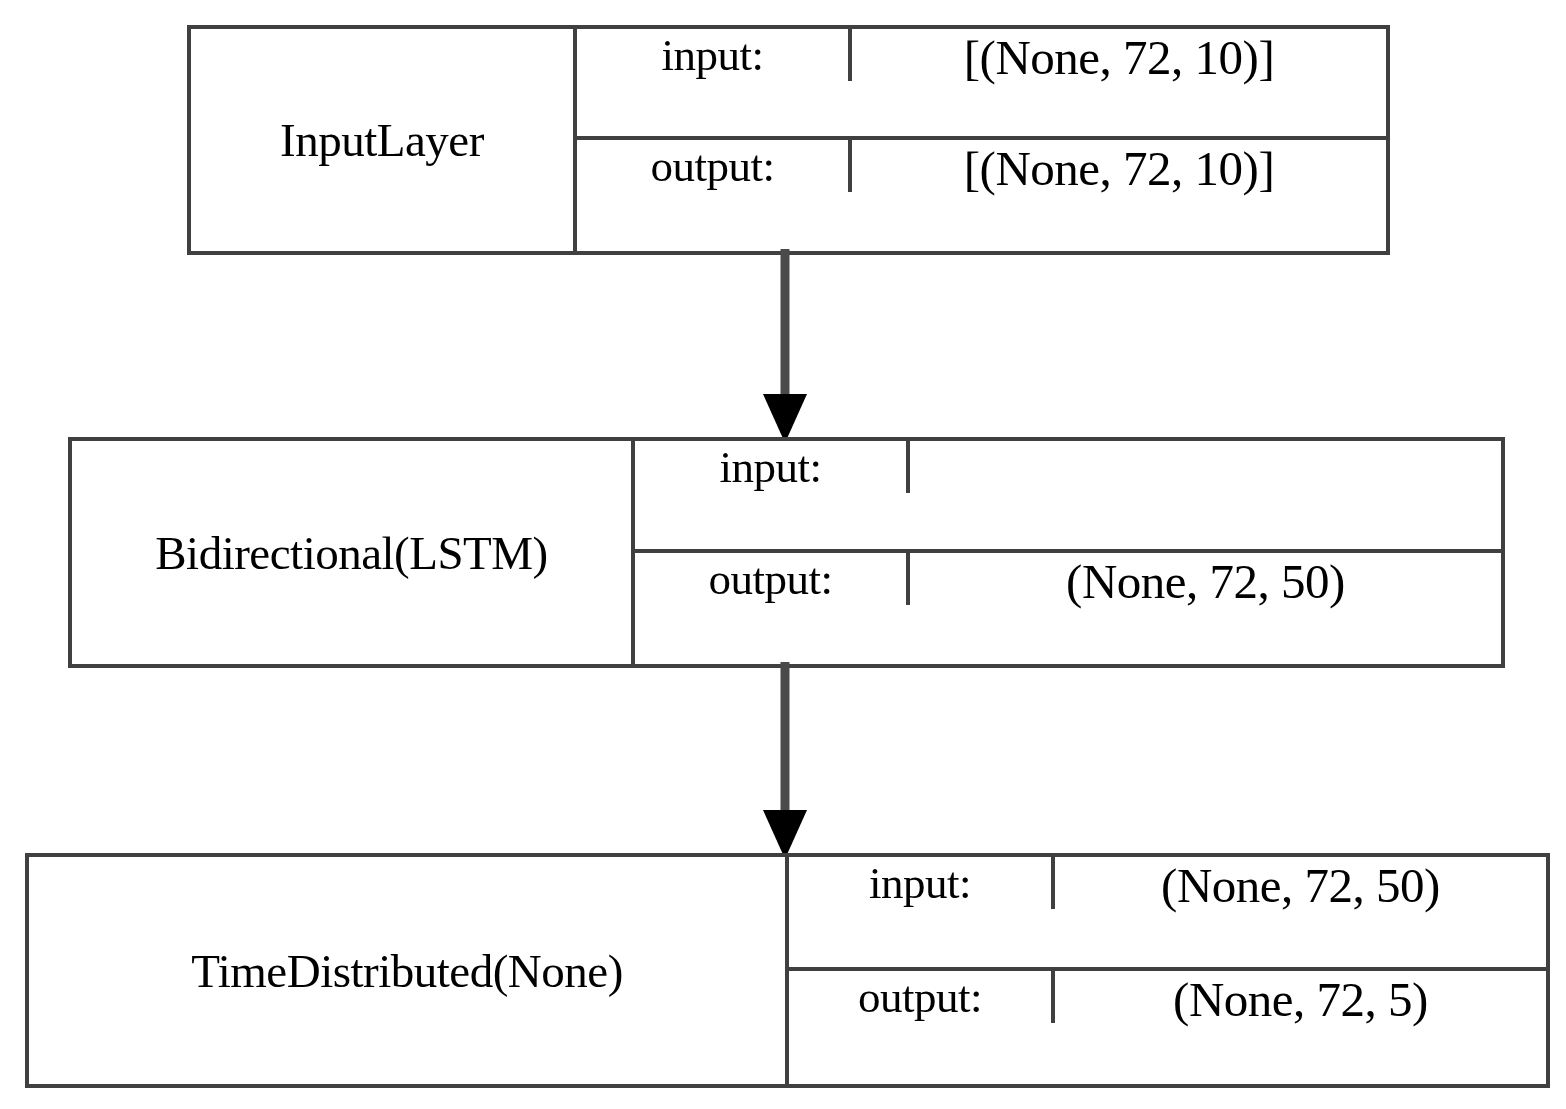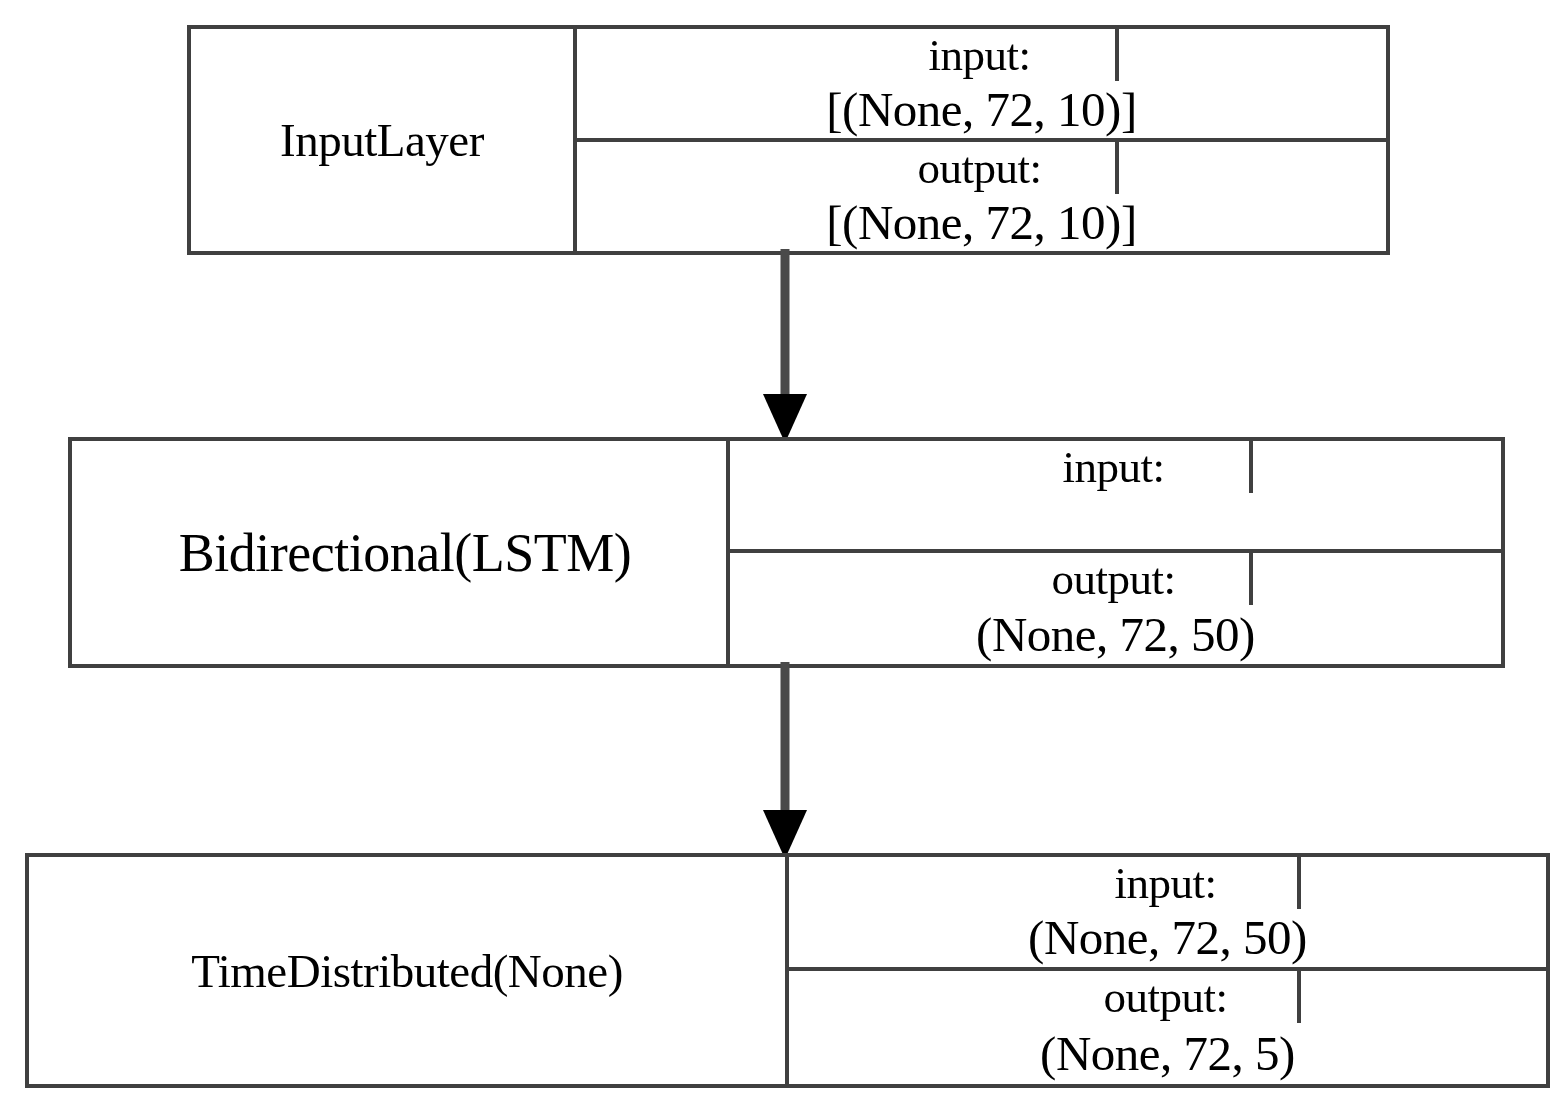--- a/index.html
+++ b/index.html
@@ -41,23 +41,23 @@
   .node-io {
     box-sizing: border-box;
     border-left: 4px solid #404040;
     display: flex;
     flex-direction: column;
     flex: 1 1 auto;
   }
   .io-row {
     box-sizing: border-box;
     display: flex;
-    flex-direction: column;
+    flex-direction: row;
     flex: 1 1 50%;
-    align-items: center;
+    align-items: flex-start;
   }
   .io-row.row-top {
     border-bottom: 4px solid #404040;
   }
   .io-key {
     box-sizing: border-box;
     display: flex;
     align-items: center;
     justify-content: center;
     text-align: center;
@@ -85,21 +85,21 @@
     width: 1203px; height: 230px;
   }
   #node-input-layer .node-label { width: 382px; font-size: 47px; }
   #node-input-layer .io-key     { width: 275px; font-size: 45px; }
   #node-input-layer .io-val     { font-size: 49px; }
 
   #node-bidirectional-lstm {
     left: 68px;  top: 437px;
     width: 1437px; height: 231px;
   }
-  #node-bidirectional-lstm .node-label { width: 642px; font-size: 54px; margin-left: 12px; }
+  #node-bidirectional-lstm .node-label { width: 559px; font-size: 47px; }
   #node-bidirectional-lstm .io-key     { width: 275px; font-size: 45px; }
   #node-bidirectional-lstm .io-val     { font-size: 49px; }
 
   #node-time-distributed-dense {
     left: 25px;  top: 853px;
     width: 1525px; height: 235px;
   }
   #node-time-distributed-dense .node-label { width: 756px; font-size: 47px; }
   #node-time-distributed-dense .io-key     { width: 266px; font-size: 45px; }
   #node-time-distributed-dense .io-val     { font-size: 49px; }

